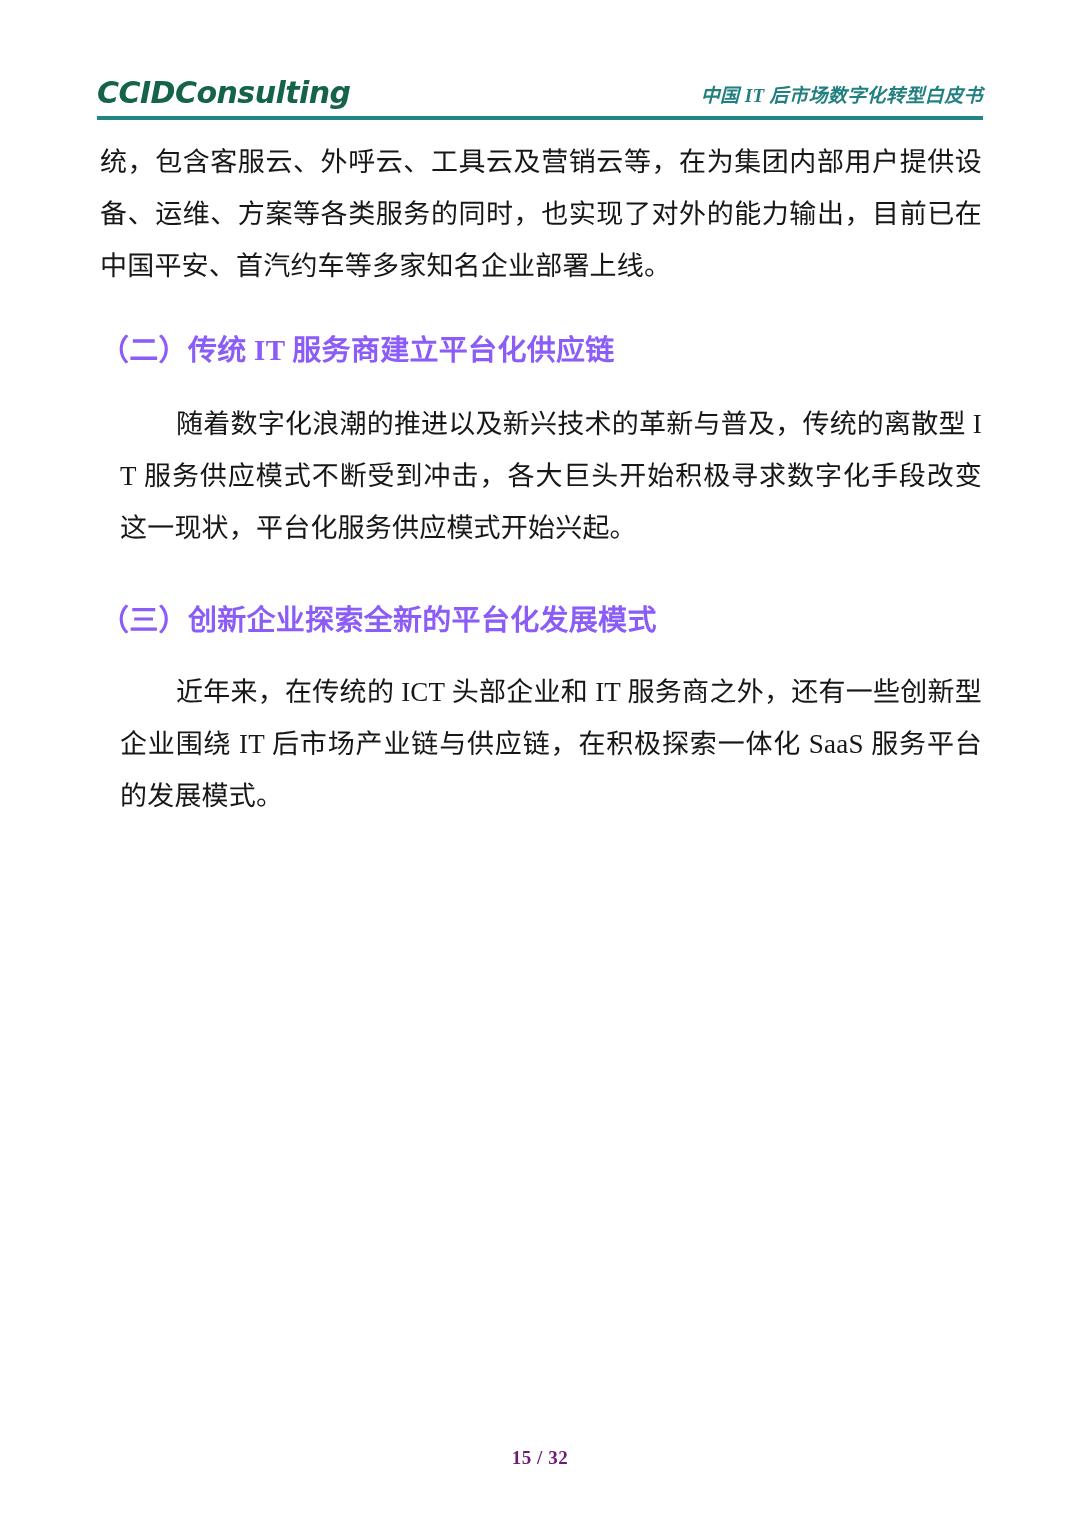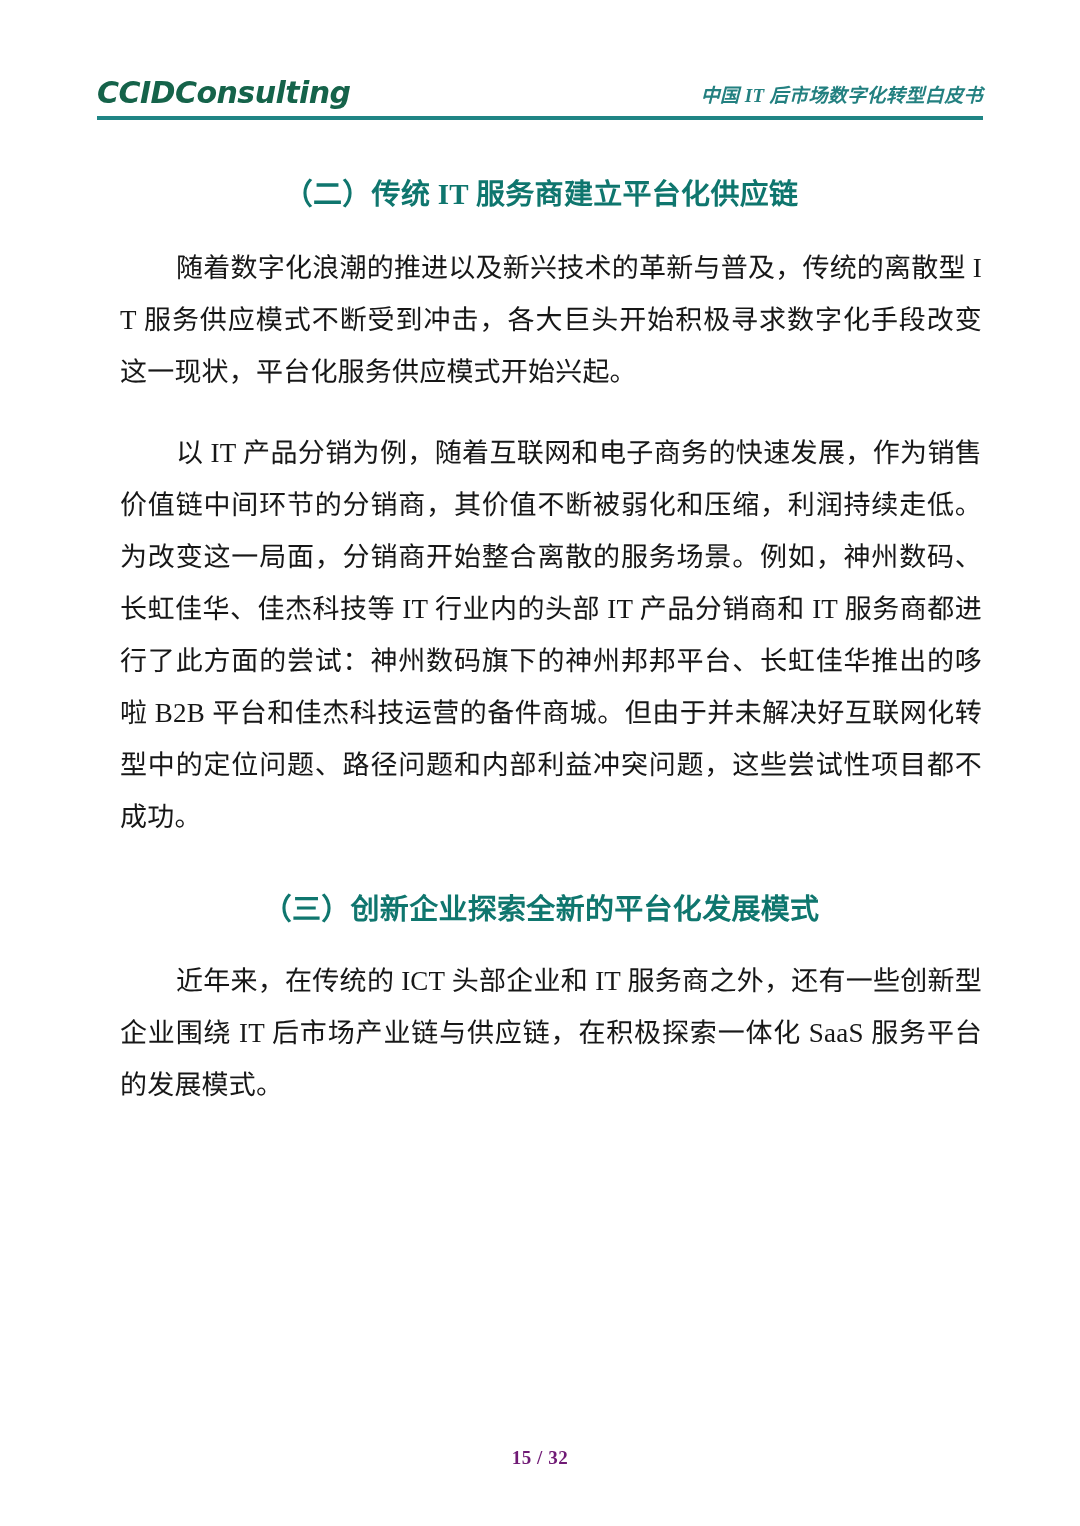--- a/index.html
+++ b/index.html
@@ -99,24 +99,23 @@
   p.body-text + p.body-text {
     margin-top: 29px;
   }
 
   h2.section-heading {
     margin: 0;
     font-family: "Liberation Serif", "DejaVu Serif", serif;
     font-size: 29px;
     font-weight: 700;
     line-height: 44px;
-    color: #0f766e;
+    color: #8b5cf6;
     letter-spacing: 0.3px;
     white-space: nowrap;
-    text-align: center;
   }
   .gap-before-heading { height: 36px; }
   .gap-after-heading  { height: 26px; }
   .gap-before-heading-b { height: 44px; }
   .gap-after-heading-b  { height: 24px; }
 
   
   .page-footer {
     position: absolute;
     left: 0;
@@ -140,30 +139,30 @@
   <div class="page-header">
     <div class="header-row">
       <div class="brand-logo">CCIDConsulting</div>
       <div class="header-subtitle">中国 IT 后市场数字化转型白皮书</div>
     </div>
     <div class="header-rule"></div>
   </div>
 
   <div class="content">
 
+    <p class="body-text">统，包含客服云、外呼云、工具云及营销云等，在为集团内部用户提供设备、运维、方案等各类服务的同时，也实现了对外的能力输出，目前已在中国平安、首汽约车等多家知名企业部署上线。</p>
 
     <div class="gap-before-heading"></div>
 
     <h2 class="section-heading">（二）传统 IT 服务商建立平台化供应链</h2>
 
     <div class="gap-after-heading"></div>
 
     <p class="body-text indent">随着数字化浪潮的推进以及新兴技术的革新与普及，传统的离散型 IT 服务供应模式不断受到冲击，各大巨头开始积极寻求数字化手段改变这一现状，平台化服务供应模式开始兴起。</p>
 
-    <p class="body-text indent">以 IT 产品分销为例，随着互联网和电子商务的快速发展，作为销售价值链中间环节的分销商，其价值不断被弱化和压缩，利润持续走低。为改变这一局面，分销商开始整合离散的服务场景。例如，神州数码、长虹佳华、佳杰科技等 IT 行业内的头部 IT 产品分销商和 IT 服务商都进行了此方面的尝试：神州数码旗下的神州邦邦平台、长虹佳华推出的哆啦 B2B 平台和佳杰科技运营的备件商城。但由于并未解决好互联网化转型中的定位问题、路径问题和内部利益冲突问题，这些尝试性项目都不成功。</p>
 
 
     <div class="gap-before-heading-b"></div>
 
     <h2 class="section-heading">（三）创新企业探索全新的平台化发展模式</h2>
 
     <div class="gap-after-heading-b"></div>
 
     <p class="body-text indent">近年来，在传统的 ICT 头部企业和 IT 服务商之外，还有一些创新型企业围绕 IT 后市场产业链与供应链，在积极探索一体化 SaaS 服务平台的发展模式。</p>
 

